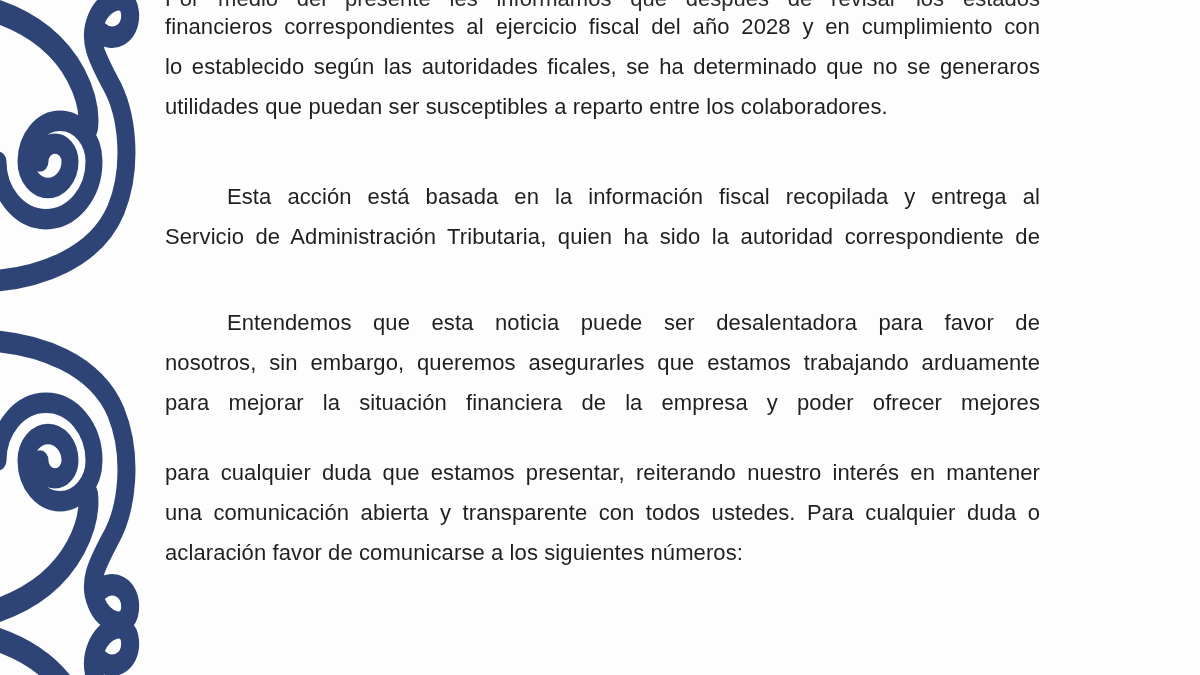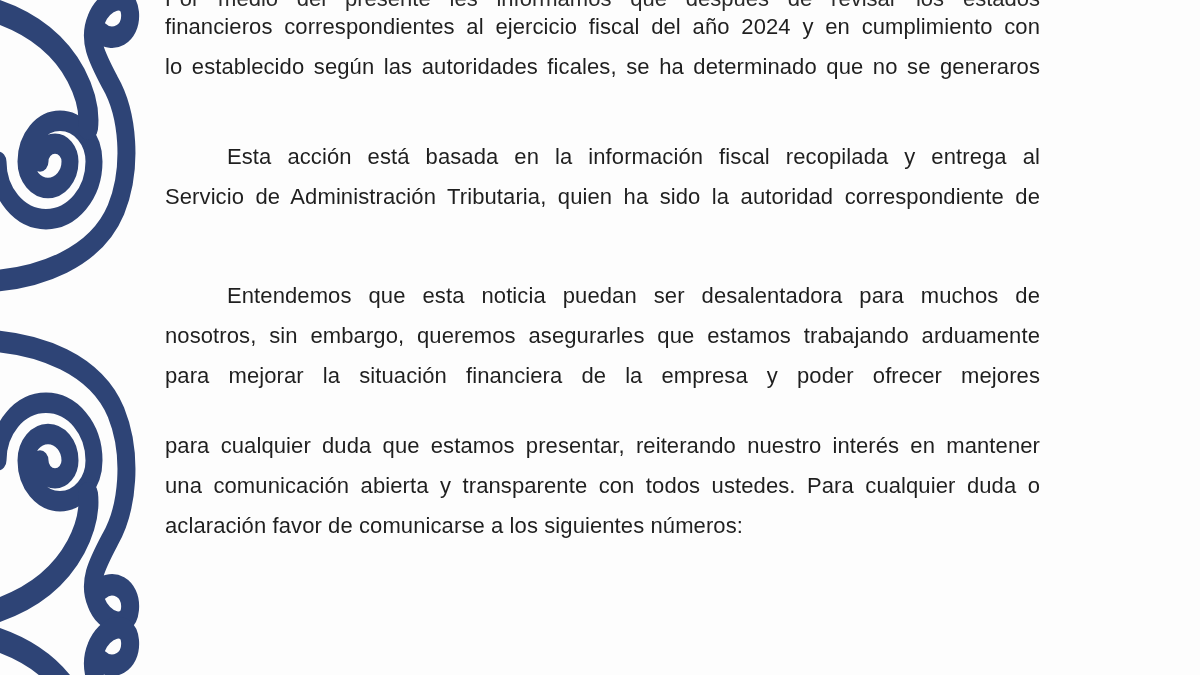--- a/index.html
+++ b/index.html
@@ -36,21 +36,21 @@
     line-height: 40px;
     font-size: 22px;
     text-align: justify;
     text-align-last: justify;
     white-space: normal;
     overflow: hidden;
     color: #2a2a2a;
   }
   .para { margin: 0 0 46px 0; }
   .para:nth-child(1) { margin-bottom: 50px; }
-  .para:nth-child(2) { margin-bottom: 59px; }
+  .para:nth-child(2) { margin-bottom: 46px; }
   .para:nth-child(3) { margin-bottom: 30px; }
   .para:nth-child(4) { margin-bottom: 0; }
   .line {
     height: 40px;
     line-height: 40px;
     font-size: 22px;
     text-align: justify;
     text-align-last: justify;
     overflow: hidden;
     letter-spacing: 0.1px;
@@ -89,29 +89,30 @@
       <use href="#swirl-unit" transform="translate(0,-28) scale(1,1.2)"></use>
       <use href="#swirl-unit" transform="translate(0,650) scale(1,-1.2)"></use>
       <use href="#swirl-unit" transform="translate(0,600) scale(1,1.2)"></use>
     </svg>
   </div>
 
   <div class="partial-line">Por medio del presente les informamos que después de revisar los estados</div>
 
   <div class="text-col" id="paragraphs">
       <div class="para">
-        <div class="line">financieros correspondientes al ejercicio fiscal del año 2024 y en cumplimiento con</div>
+        <div class="line">financieros correspondientes al ejercicio fiscal del año 2028 y en cumplimiento con</div>
         <div class="line">lo establecido según las autoridades ficales, se ha determinado que no se generaros</div>
+        <div class="line last">utilidades que puedan ser susceptibles a reparto entre los colaboradores.</div>
       </div>
       <div class="para indent">
         <div class="line">Esta acción está basada en la información fiscal recopilada y entrega al</div>
         <div class="line">Servicio de Administración Tributaria, quien ha sido la autoridad correspondiente de</div>
       </div>
       <div class="para indent">
-        <div class="line">Entendemos que esta noticia puedan ser desalentadora para muchos de</div>
+        <div class="line">Entendemos que esta noticia puede ser desalentadora para favor de</div>
         <div class="line">nosotros, sin embargo, queremos asegurarles que estamos trabajando arduamente</div>
         <div class="line">para mejorar la situación financiera de la empresa y poder ofrecer mejores</div>
       </div>
       <div class="para">
         <div class="line">para cualquier duda que estamos presentar, reiterando nuestro interés en mantener</div>
         <div class="line">una comunicación abierta y transparente con todos ustedes. Para cualquier duda o</div>
         <div class="line last">aclaración favor de comunicarse a los siguientes números:</div>
       </div>
     </div>
 

